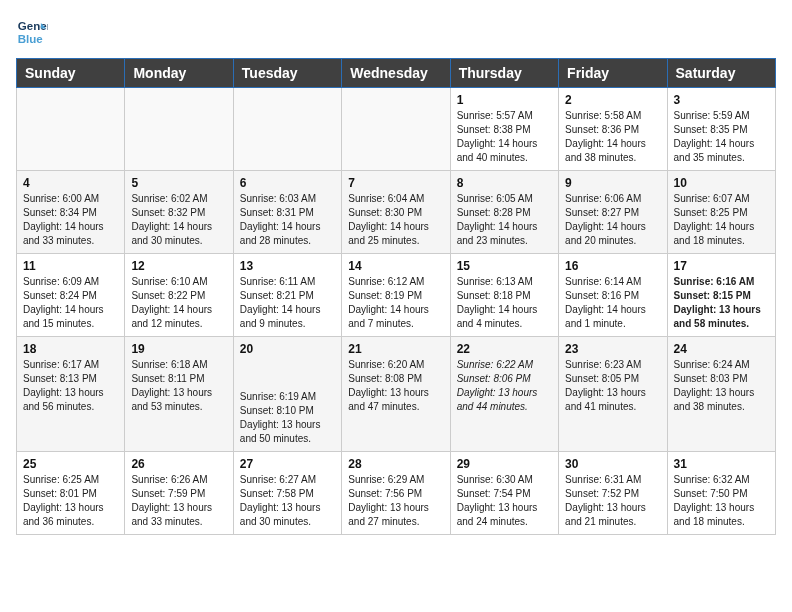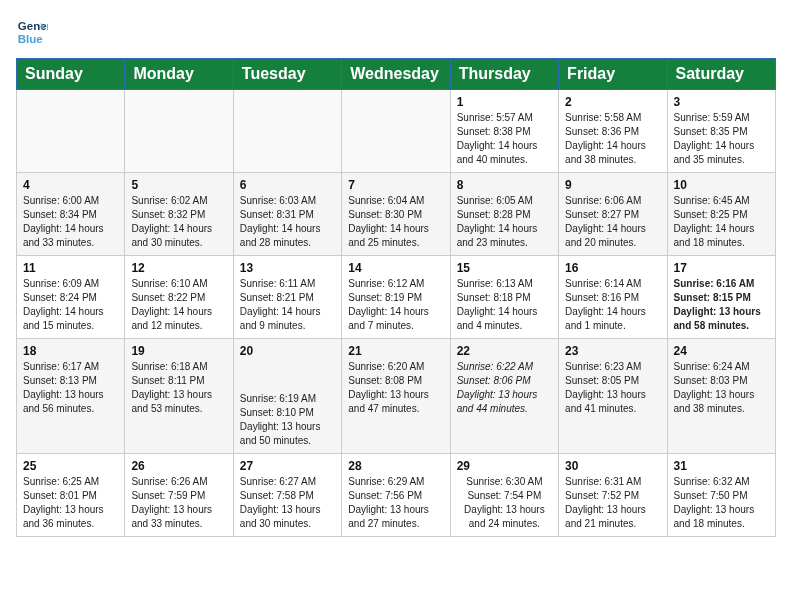--- a/index.html
+++ b/index.html
@@ -37,25 +37,25 @@
     .calendar-subtitle {
       font-size: 15px;
       color: #333;
     }
     table {
       width: 100%;
       border-collapse: collapse;
       font-size: 10.5px;
     }
     thead tr th {
-      background-color: #15803d;
+      background-color: #404040;
       color: #fff;
       text-align: left;
       padding: 6px 8px;
-      font-size: 16px;
+      font-size: 14px;
       font-weight: bold;
       border: 1px solid #2a6db5;
     }
     tbody tr td {
       border: 1px solid #ccc;
       vertical-align: top;
       padding: 5px 6px;
       width: calc(100% / 7);
       min-height: 80px;
       background: #fff;
@@ -164,21 +164,21 @@
 Daylight: 14 hours and 23 minutes.</div>
         </td>
         <td>
           <div class="day-num">9</div>
           <div class="day-info" style="white-space: pre-line;">Sunrise: 6:06 AM
 Sunset: 8:27 PM
 Daylight: 14 hours and 20 minutes.</div>
         </td>
         <td>
           <div class="day-num">10</div>
-          <div class="day-info" style="white-space: pre-line;">Sunrise: 6:45 AM
+          <div class="day-info" style="white-space: pre-line;">Sunrise: 6:07 AM
 Sunset: 8:25 PM
 Daylight: 14 hours and 18 minutes.</div>
         </td>
       </tr>
       <tr>
         <td>
           <div class="day-num">11</div>
           <div class="day-info" style="white-space: pre-line;">Sunrise: 6:09 AM
 Sunset: 8:24 PM
 Daylight: 14 hours and 15 minutes.</div>
@@ -284,21 +284,21 @@
 Daylight: 13 hours and 30 minutes.</div>
         </td>
         <td>
           <div class="day-num">28</div>
           <div class="day-info" style="white-space: pre-line;">Sunrise: 6:29 AM
 Sunset: 7:56 PM
 Daylight: 13 hours and 27 minutes.</div>
         </td>
         <td>
           <div class="day-num">29</div>
-          <div class="day-info" style="white-space: pre-line; text-align: center;">Sunrise: 6:30 AM
+          <div class="day-info" style="white-space: pre-line;">Sunrise: 6:30 AM
 Sunset: 7:54 PM
 Daylight: 13 hours and 24 minutes.</div>
         </td>
         <td>
           <div class="day-num">30</div>
           <div class="day-info" style="white-space: pre-line;">Sunrise: 6:31 AM
 Sunset: 7:52 PM
 Daylight: 13 hours and 21 minutes.</div>
         </td>
         <td>

